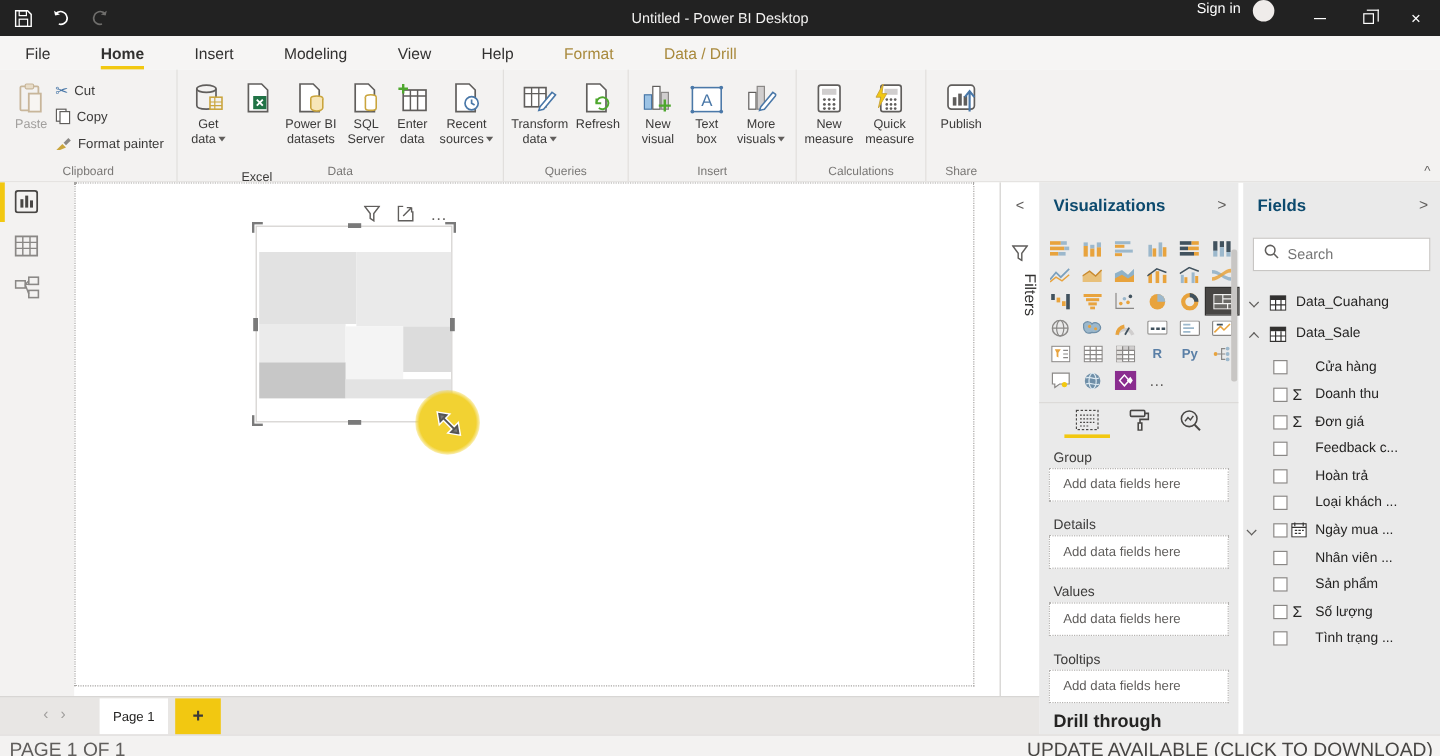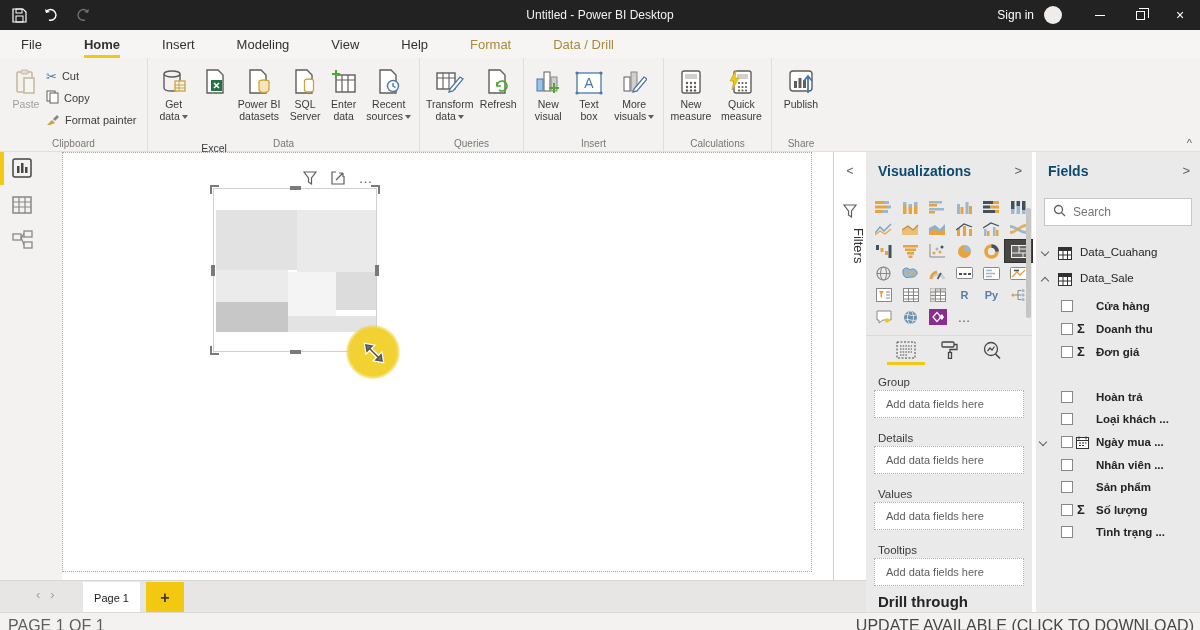--- a/index.html
+++ b/index.html
@@ -5,21 +5,21 @@
   *{margin:0;padding:0;box-sizing:border-box;}
   html,body{width:1200px;height:630px;overflow:hidden;}
   body{font-family:"Liberation Sans","DejaVu Sans",sans-serif;background:#fff;color:#252423;}
   #app{position:relative;width:1200px;height:630px;background:#fff;}
 
   
   .titlebar{position:absolute;left:0;top:0;width:1200px;height:30px;background:#222;color:#fff;display:flex;align-items:center;}
   .tb-icons{display:flex;align-items:center;gap:14px;padding-left:10px;width:110px;}
   .tb-ic{width:18px;height:18px;display:flex;align-items:center;justify-content:center;}
   .tb-title{position:absolute;left:0;right:0;text-align:center;font-size:12px;color:#f3f2f1;pointer-events:none;}
-  .tb-right{position:absolute;right:0;top:0;height:30px;display:flex;align-items:center;}
+  .tb-right{position:absolute;right:0;top:0;height:30px;display:flex;}
   .signin{font-size:12px;color:#fff;padding:0 10px;}
   .avatar{width:18px;height:18px;border-radius:50%;background:#efecea;margin-right:18px;}
   .winbtn{width:40px;height:30px;display:flex;align-items:center;justify-content:center;color:#fff;}
   .win-min i{display:block;width:10px;height:1px;background:#fff;}
   .win-restore i{display:block;width:9px;height:9px;border:1px solid #fff;position:relative;}
   .win-restore i:before{content:"";position:absolute;left:2px;top:-4px;width:9px;height:9px;border:1px solid #fff;border-bottom:none;border-left:none;}
   .win-close{font-size:14px;}
 
   
   .tabrow{position:absolute;left:0;top:30px;width:1200px;height:28px;background:#f6f5f4;display:flex;align-items:center;font-size:13px;color:#323130;}
@@ -90,21 +90,21 @@
   .drill{position:absolute;left:12px;top:441px;font-size:15px;font-weight:bold;color:#252423;}
   .vscroll{position:absolute;right:1px;top:56px;width:5px;height:110px;background:#c8c6c4;border-radius:2px;}
 
   .searchbox{position:absolute;left:8px;top:46px;width:148px;height:28px;background:#fff;border:1px solid #c8c6c4;display:flex;align-items:center;gap:7px;padding-left:8px;}
   .searchbox input{border:none;outline:none;font-size:12px;color:#323130;width:100px;font-family:inherit;background:transparent;}
   .trow{position:absolute;left:0;width:164px;height:22px;}
   .chev-d{position:absolute;left:6px;top:7px;width:6px;height:6px;border-right:1px solid #605e5c;border-bottom:1px solid #605e5c;transform:rotate(45deg);}
   .chev-u{position:absolute;left:6px;top:10px;width:6px;height:6px;border-right:1px solid #605e5c;border-bottom:1px solid #605e5c;transform:rotate(225deg);}
   .ticon{position:absolute;left:22px;top:4px;}
   .tname{position:absolute;left:44px;top:4px;font-size:11.5px;color:#252423;}
-  .frow{position:absolute;left:0;width:164px;height:21px;font-weight:bold;}
+  .frow{position:absolute;left:0;width:164px;height:21px;}
   .cb{position:absolute;left:25px;top:3px;width:12px;height:12px;background:#fff;border:1px solid #8a8886;}
   .sigma{position:absolute;left:41px;top:1px;font-size:13px;color:#252423;}
   .cal{position:absolute;left:40px;top:2px;}
   .fname{position:absolute;left:60px;top:3px;font-size:11.5px;color:#252423;}
 
   
   .pagebar{position:absolute;left:0;top:580px;width:866px;height:32px;background:#e8e6e4;border-top:1px solid #d8d6d4;}
   .pg-arrows{position:absolute;left:36px;top:6px;font-size:13px;color:#a19f9d;letter-spacing:10px;}
   .pg-tab{position:absolute;left:83px;top:1px;width:57px;height:31px;background:#fff;display:flex;align-items:center;justify-content:center;font-size:11px;color:#252423;}
   .pg-add{position:absolute;left:146px;top:1px;width:38px;height:31px;background:#f2c811;display:flex;align-items:center;justify-content:center;font-size:16px;font-weight:bold;color:#3b3a39;}
@@ -806,20 +806,24 @@
     <div class="frow" style="top:168px;">
       <span class="cb"></span>
       <span class="sigma">Σ</span>
       <span class="fname">Doanh thu</span>
     </div>
     <div class="frow" style="top:191px;">
       <span class="cb"></span>
       <span class="sigma">Σ</span>
       <span class="fname">Đơn giá</span>
     </div>
+    <div class="frow" style="top:213px;">
+      <span class="cb"></span>
+      <span class="fname">Feedback c...</span>
+    </div>
     <div class="frow" style="top:236px;">
       <span class="cb"></span>
       <span class="fname">Hoàn trả</span>
     </div>
     <div class="frow" style="top:258px;">
       <span class="cb"></span>
       <span class="fname">Loại khách ...</span>
     </div>
     <div class="frow" style="top:281px;">
       <span class="chev-d" style="top:6px;left:4px;"></span>

